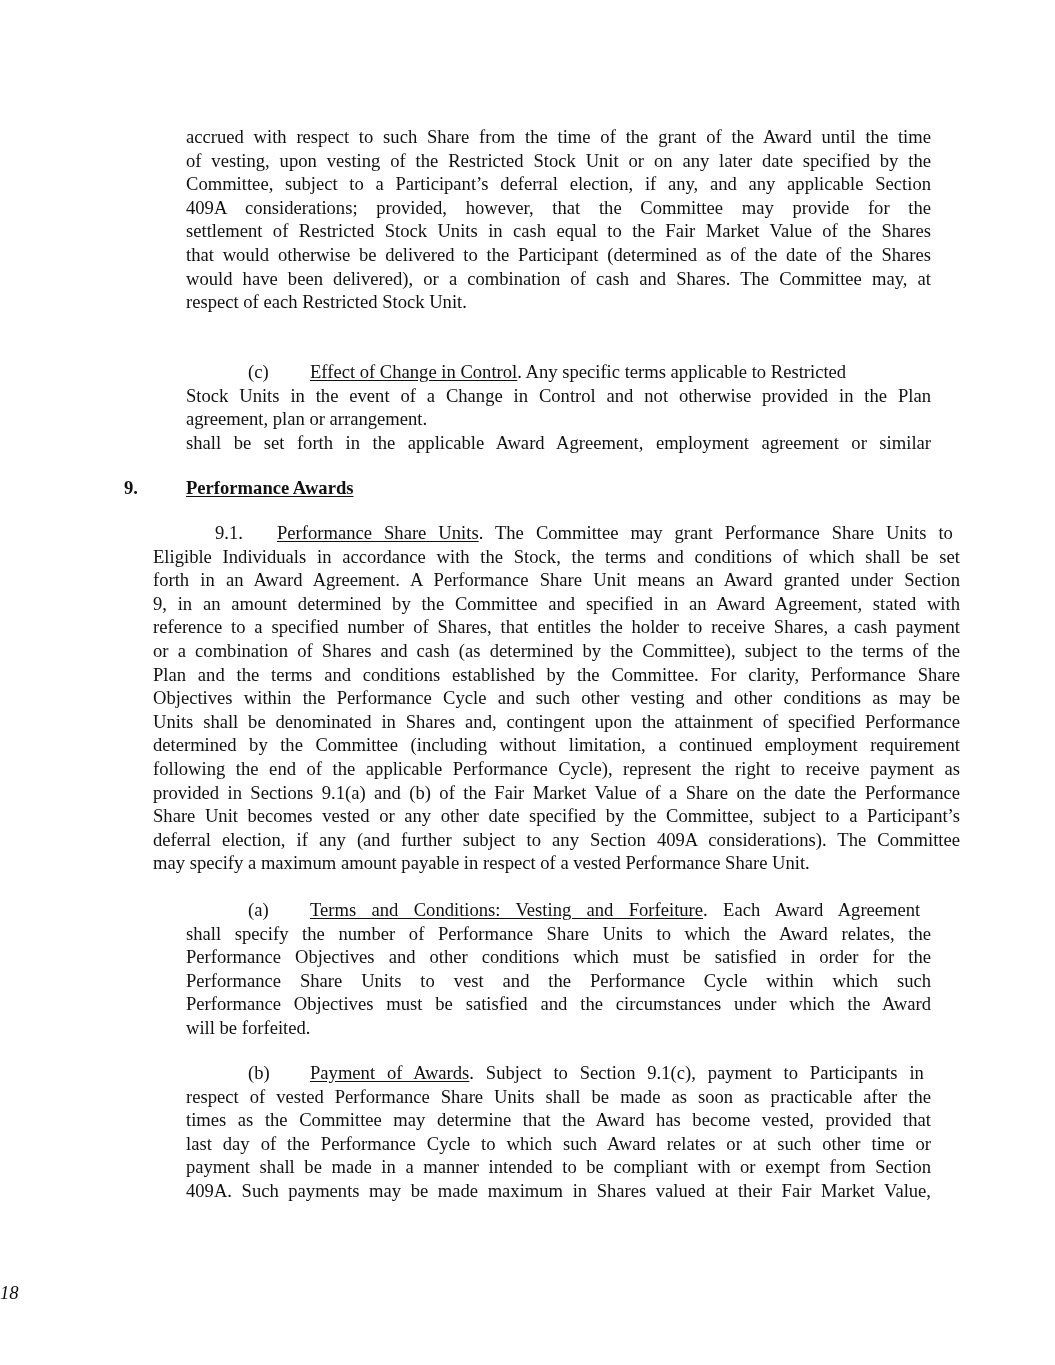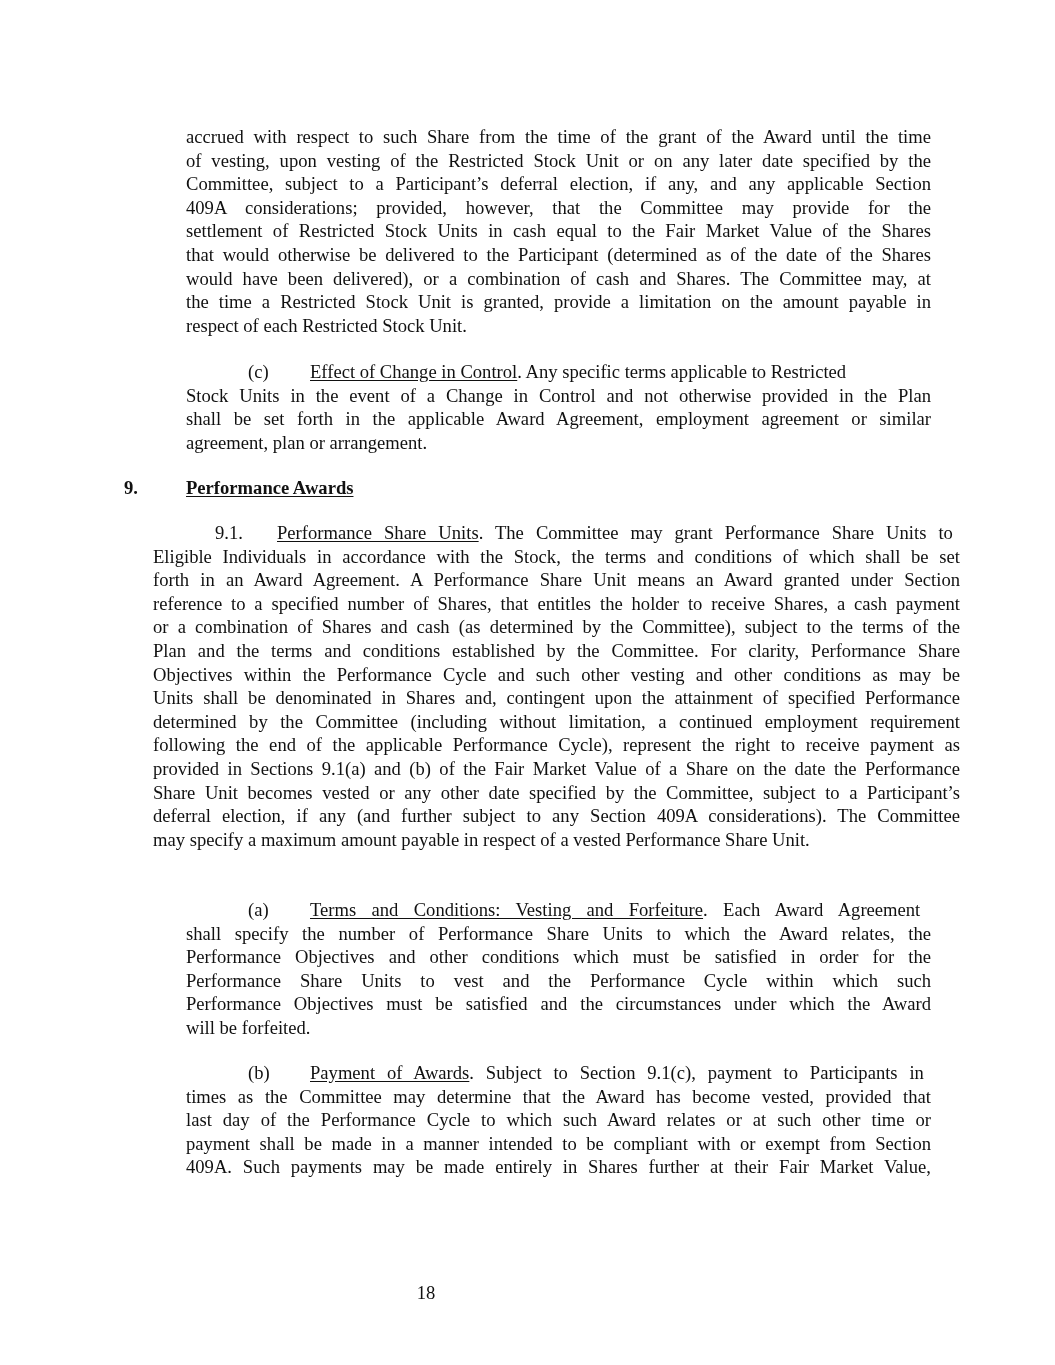--- a/index.html
+++ b/index.html
@@ -47,66 +47,67 @@
       font-weight: bold;
       line-height: 23.6px;
       white-space: nowrap;
     }
     .heading .num { display: inline-block; width: 62px; }
     .page-number {
       position: absolute;
       left: 0;
       width: 852px;
       top: 1281px;
-      text-align: center;
+      text-align: left;
       line-height: 23px;
+      font-style: italic;
     }
   </style>
 </head>
 <body>
 
 <div class="page">
 
   <div class="block indent-block" style="top:125px;">
     <span class="line">accrued with respect to such Share from the time of the grant of the Award until the time</span>
     <span class="line">of vesting, upon vesting of the Restricted Stock Unit or on any later date specified by the</span>
     <span class="line">Committee, subject to a Participant’s deferral election, if any, and any applicable Section</span>
     <span class="line">409A considerations; provided, however, that the Committee may provide for the</span>
     <span class="line">settlement of Restricted Stock Units in cash equal to the Fair Market Value of the Shares</span>
     <span class="line">that would otherwise be delivered to the Participant (determined as of the date of the Shares</span>
     <span class="line">would have been delivered), or a combination of cash and Shares.  The Committee may, at</span>
-    <span class="line">the time a Restricted Stock Unit is granted, provide a limitation on the amount payable in</span>
     <span class="line last">respect of each Restricted Stock Unit.</span>
   </div>
 
   <div class="block indent-block" style="top:360px;">
     <span class="line" style="text-align:left;text-align-last:auto;display:flex;">
       <span style="display:inline-block;width:62px;padding-left:62px;">(c)</span>
       <span style="flex: 1 1 0%; display: inline-block; justify-content: space-between; white-space: nowrap;">
         <span>
           <span class="u">Effect of Change in Control</span><span>.  Any specific terms applicable to Restricted</span>
         </span>
       </span>
     </span>
     <span class="line">Stock Units in the event of a Change in Control and not otherwise provided in the Plan</span>
+    <span class="line last">agreement, plan or arrangement.</span>
     <span class="line">shall be set forth in the applicable Award Agreement, employment agreement or similar</span>
-    <span class="line last">agreement, plan or arrangement.</span>
   </div>
 
   <div class="heading">
     <span class="num">9.</span><span class="u">Performance Awards</span>
   </div>
 
   <div class="block full-block" style="top:521px;margin-left:29px;">
     <span class="line" style="text-align:left;text-align-last:auto;display:flex;">
       <span style="display:inline-block;width:62px;padding-left:62px;">9.1.</span>
       <span style="display: inline-block; white-space: nowrap; word-spacing: 7.36364px;"><span class="u">Performance Share Units</span><span>.  The Committee may grant Performance Share Units to</span></span>
     </span>
     <span class="line">Eligible Individuals in accordance with the Stock, the terms and conditions of which shall be set</span>
     <span class="line">forth in an Award Agreement. A Performance Share Unit means an Award granted under Section</span>
+    <span class="line">9, in an amount determined by the Committee and specified in an Award Agreement, stated with</span>
     <span class="line">reference to a specified number of Shares, that entitles the holder to receive Shares, a cash payment</span>
     <span class="line">or a combination of Shares and cash (as determined by the Committee), subject to the terms of the</span>
     <span class="line">Plan and the terms and conditions established by the Committee. For clarity, Performance Share</span>
     <span class="line">Objectives within the Performance Cycle and such other vesting and other conditions as may be</span>
     <span class="line">Units shall be denominated in Shares and, contingent upon the attainment of specified Performance</span>
     <span class="line">determined by the Committee (including without limitation, a continued employment requirement</span>
     <span class="line">following the end of the applicable Performance Cycle), represent the right to receive payment as</span>
     <span class="line">provided in Sections 9.1(a) and (b) of the Fair Market Value of a Share on the date the Performance</span>
     <span class="line">Share Unit becomes vested or any other date specified by the Committee, subject to a Participant’s</span>
     <span class="line">deferral election, if any (and further subject to any Section 409A considerations). The Committee</span>
@@ -123,21 +124,22 @@
     <span class="line">Performance Share Units to vest and the Performance Cycle within which such</span>
     <span class="line">Performance Objectives must be satisfied and the circumstances under which the Award</span>
     <span class="line last">will be forfeited.</span>
   </div>
 
   <div class="block indent-block" style="top:1061px;">
     <span class="line" style="text-align:left;text-align-last:auto;display:flex;">
       <span style="display:inline-block;width:62px;padding-left:62px;">(b)</span>
       <span style="display: inline-block; white-space: nowrap; word-spacing: 7.18182px;"><span class="u">Payment of Awards</span><span>.  Subject to Section 9.1(c), payment to Participants in</span></span>
     </span>
+    <span class="line">respect of vested Performance Share Units shall be made as soon as practicable after the</span>
     <span class="line">times as the Committee may determine that the Award has become vested, provided that</span>
     <span class="line">last day of the Performance Cycle to which such Award relates or at such other time or</span>
     <span class="line">payment shall be made in a manner intended to be compliant with or exempt from Section</span>
-    <span class="line">409A.  Such payments may be made entirely in Shares further at their Fair Market Value,</span>
+    <span class="line">409A.  Such payments may be made maximum in Shares valued at their Fair Market Value,</span>
   </div>
 
   <div class="page-number">18</div>
 
 </div>
 
 </body></html>

